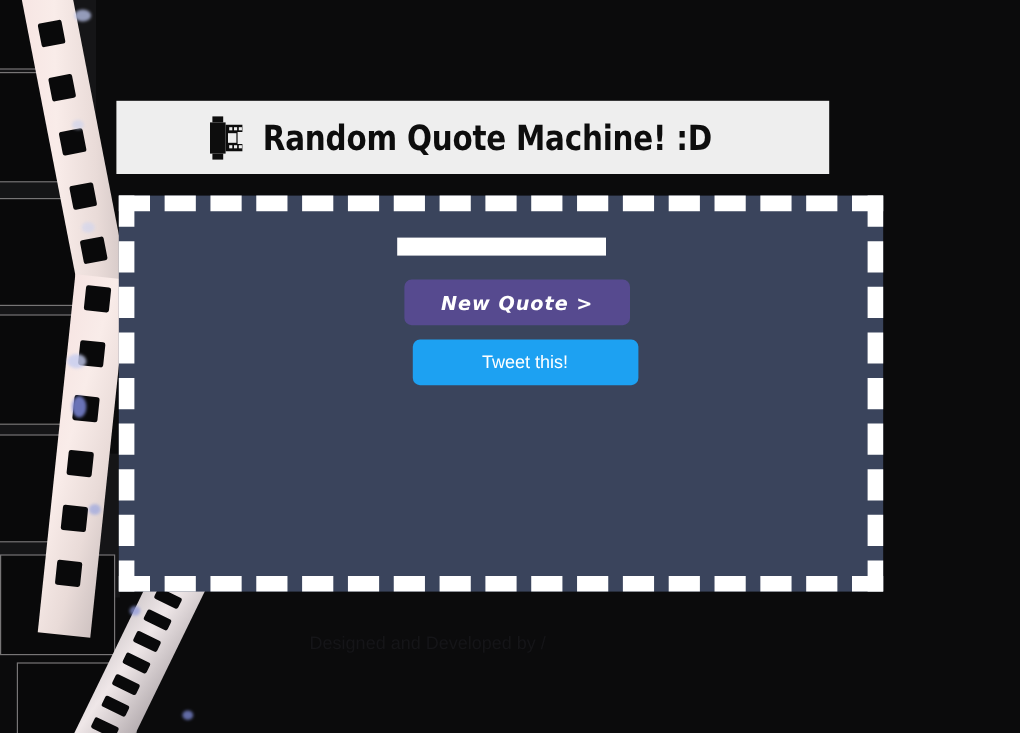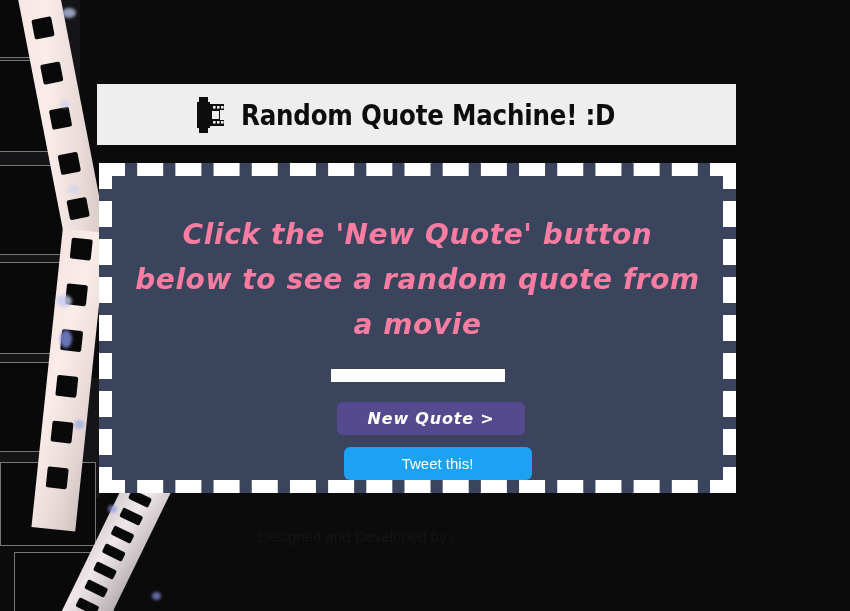--- a/index.html
+++ b/index.html
@@ -68,21 +68,21 @@
   .glint {
     position: absolute;
     border-radius: 50%;
     filter: blur(1.5px);
   }
 
   
   .header-bar {
     position: absolute;
     left: 97px; top: 84px;
-    width: 639px; height: 61px;
+    width: 594px; height: 61px;
     background: #eeeeee;
     display: flex;
     align-items: center;
     justify-content: center;
     gap: 14px;
   }
   .film-icon {
     width: 34px; height: 38px;
     display: block;
     flex: 0 0 auto;
@@ -252,21 +252,20 @@
       <rect x="20" y="25" width="2.6" height="2.6" fill="#eeeeee"></rect>
       <rect x="24" y="25" width="2.6" height="2.6" fill="#eeeeee"></rect>
       <rect x="28" y="25" width="2.6" height="2.6" fill="#eeeeee"></rect>
       <rect x="19" y="15" width="7" height="8" fill="#eeeeee"></rect>
     </svg>
     <div class="header-title">Random Quote Machine! :D</div>
   </div>
 
   <div class="quote-card">
 
-    <div class="quote-text">Click the 'New Quote' button below to see a random quote from a movie</div>
 
     <div class="author-box"></div>
 
     <button class="btn btn-newquote">New Quote &gt;</button>
 
     <button class="btn btn-tweet">Tweet this!</button>
   </div>
 
   <div class="footer">
     <span>Designed and Developed by /</span>

